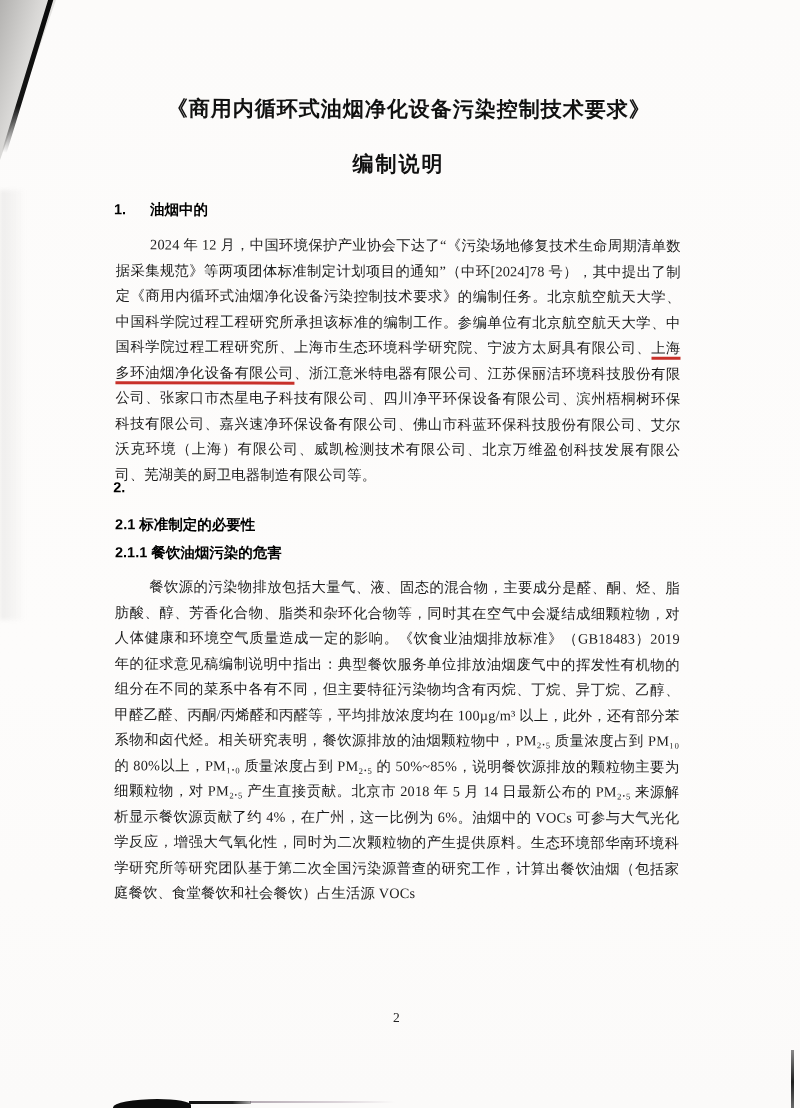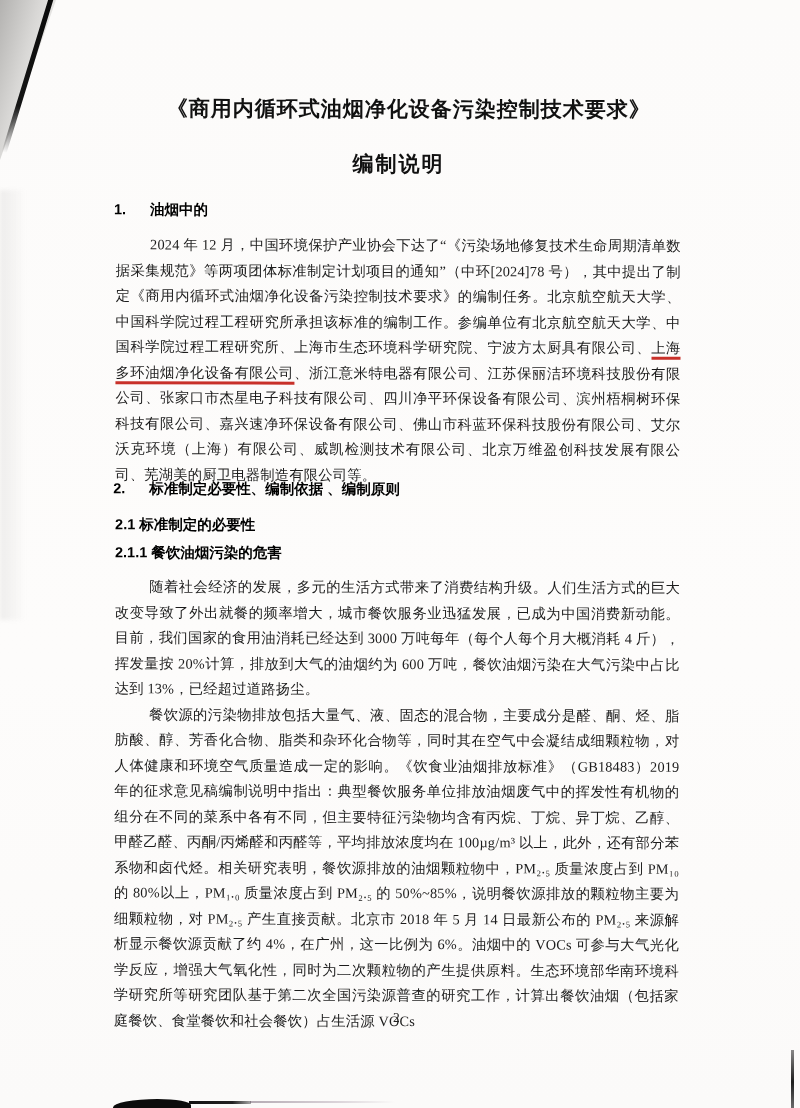--- a/index.html
+++ b/index.html
@@ -117,27 +117,25 @@
       <span class="h-num">1.</span>
       <span class="h-text">油烟中的</span>
     </div>
 
     <div class="body-block" style="top:233px;">
       <p><span>2024 年 12 月，中国环境保护产业协会下达了“《污染场地修复技术生命周期清单数据采集规范》等两项团体标准制定计划项目的通知”（中环[2024]78 号），其中提出了制定《商用内循环式油烟净化设备污染控制技术要求》的编制任务。北京航空航天大学、中国科学院过程工程研究所承担该标准的编制工作。参编单位有北京航空航天大学、中国科学院过程工程研究所、上海市生态环境科学研究院、宁波方太厨具有限公司、</span><span class="u-red" style="border-bottom-color: rgb(200, 49, 42);">上海多环油烟净化设备有限公司</span><span>、浙江意米特电器有限公司、江苏保丽洁环境科技股份有限公司、张家口市杰星电子科技有限公司、四川净平环保设备有限公司、滨州梧桐树环保科技有限公司、嘉兴速净环保设备有限公司、佛山市科蓝环保科技股份有限公司、艾尔沃克环境（上海）有限公司、威凯检测技术有限公司、北京万维盈创科技发展有限公司、芜湖美的厨卫电器制造有限公司等。</span></p>
     </div>
 
     <div class="h-row" style="top:480px;">
       <span class="h-num">2.</span>
-      <span class="h-text">标准制定必要性、编制依据 、编制原则</span>
     </div>
 
     <div class="h-sub" style="top:516px;">2.1 标准制定的必要性</div>
     <div class="h-sub" style="top:544px;">2.1.1 餐饮油烟污染的危害</div>
 
     <div class="body-block" style="top:575px;">
-      <p>随着社会经济的发展，多元的生活方式带来了消费结构升级。人们生活方式的巨大改变导致了外出就餐的频率增大，城市餐饮服务业迅猛发展，已成为中国消费新动能。目前，我们国家的食用油消耗已经达到 3000 万吨每年（每个人每个月大概消耗 4 斤），挥发量按 20%计算，排放到大气的油烟约为 600 万吨，餐饮油烟污染在大气污染中占比达到 13%，已经超过道路扬尘。</p>
       <p>餐饮源的污染物排放包括大量气、液、固态的混合物，主要成分是醛、酮、烃、脂肪酸、醇、芳香化合物、脂类和杂环化合物等，同时其在空气中会凝结成细颗粒物，对人体健康和环境空气质量造成一定的影响。《饮食业油烟排放标准》（GB18483）2019 年的征求意见稿编制说明中指出：典型餐饮服务单位排放油烟废气中的挥发性有机物的组分在不同的菜系中各有不同，但主要特征污染物均含有丙烷、丁烷、异丁烷、乙醇、甲醛乙醛、丙酮/丙烯醛和丙醛等，平均排放浓度均在 100µg/m³ 以上，此外，还有部分苯系物和卤代烃。相关研究表明，餐饮源排放的油烟颗粒物中，PM₂.₅ 质量浓度占到 PM₁₀ 的 80%以上，PM₁.₀ 质量浓度占到 PM₂.₅ 的 50%~85%，说明餐饮源排放的颗粒物主要为细颗粒物，对 PM₂.₅ 产生直接贡献。北京市 2018 年 5 月 14 日最新公布的 PM₂.₅ 来源解析显示餐饮源贡献了约 4%，在广州，这一比例为 6%。油烟中的 VOCs 可参与大气光化学反应，增强大气氧化性，同时为二次颗粒物的产生提供原料。生态环境部华南环境科学研究所等研究团队基于第二次全国污染源普查的研究工作，计算出餐饮油烟（包括家庭餐饮、食堂餐饮和社会餐饮）占生活源 VOCs</p>
     </div>
 
     <div class="page-number">2</div>
 
   </div>
 </div>
 
 </body></html>

